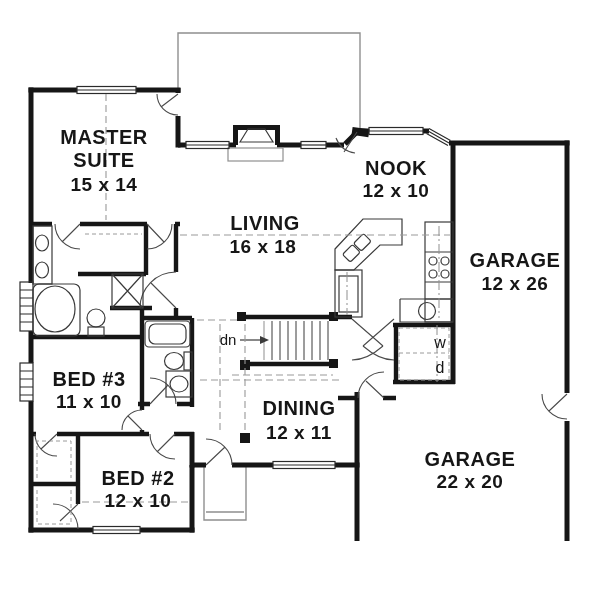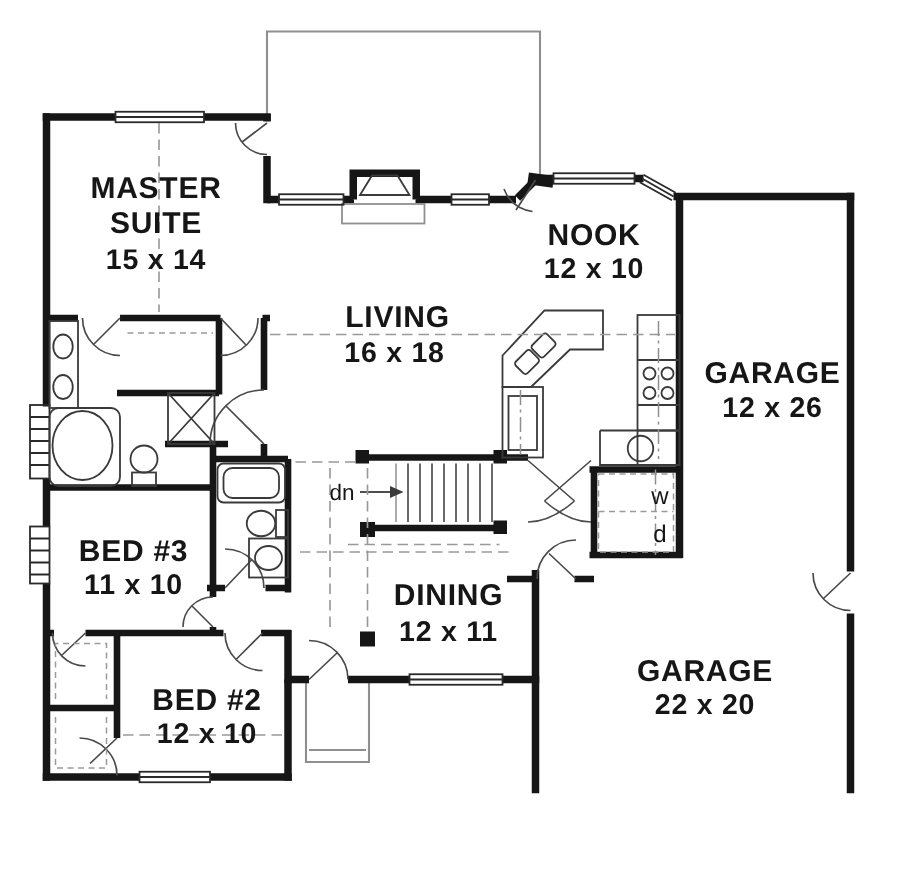--- a/index.html
+++ b/index.html
@@ -1,17 +1,17 @@
 <!DOCTYPE html>
 <html><head>
 <meta charset="utf-8">
 <style>
   html,body{margin:0;padding:0;background:#ffffff;}
   .stage{position:relative;width:600px;height:529px;background:#ffffff;overflow:hidden;
-         font-family:"Liberation Sans", sans-serif;}
+         font-family:"Liberation Sans", sans-serif;margin-top:12px;}
   svg{position:absolute;left:0;top:0;}
   text{fill:#161616;font-family:"Liberation Sans", sans-serif;}
   .room-name{font-size:20px;font-weight:700;letter-spacing:.5px;}
   .room-dims{font-size:19px;font-weight:700;letter-spacing:.5px;}
   .small-note{font-size:15px;font-weight:400;}
   .appliance-note{font-size:16px;font-weight:400;}
 </style>
 </head>
 <body>
 

